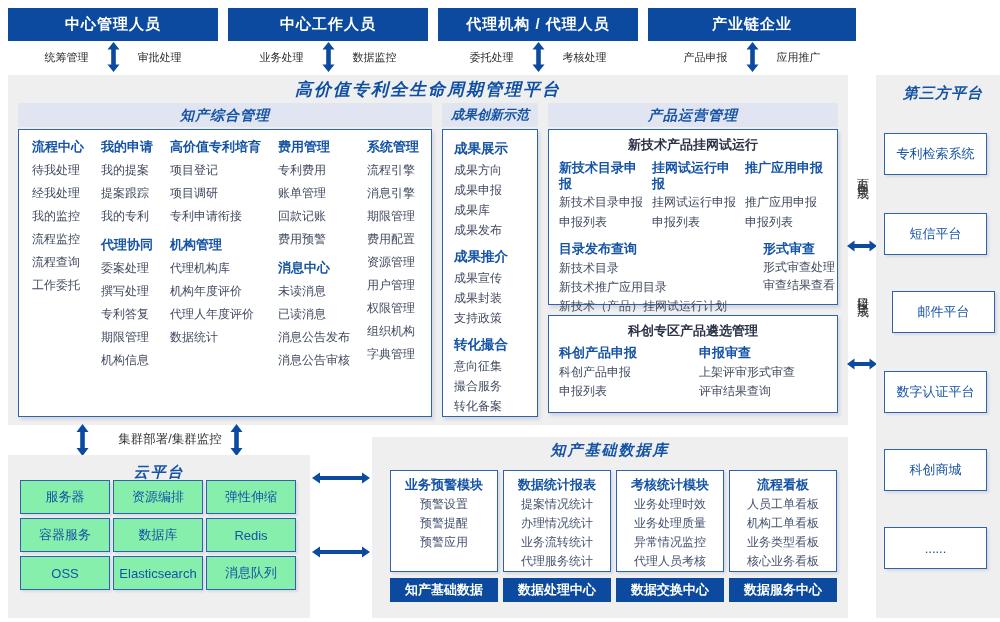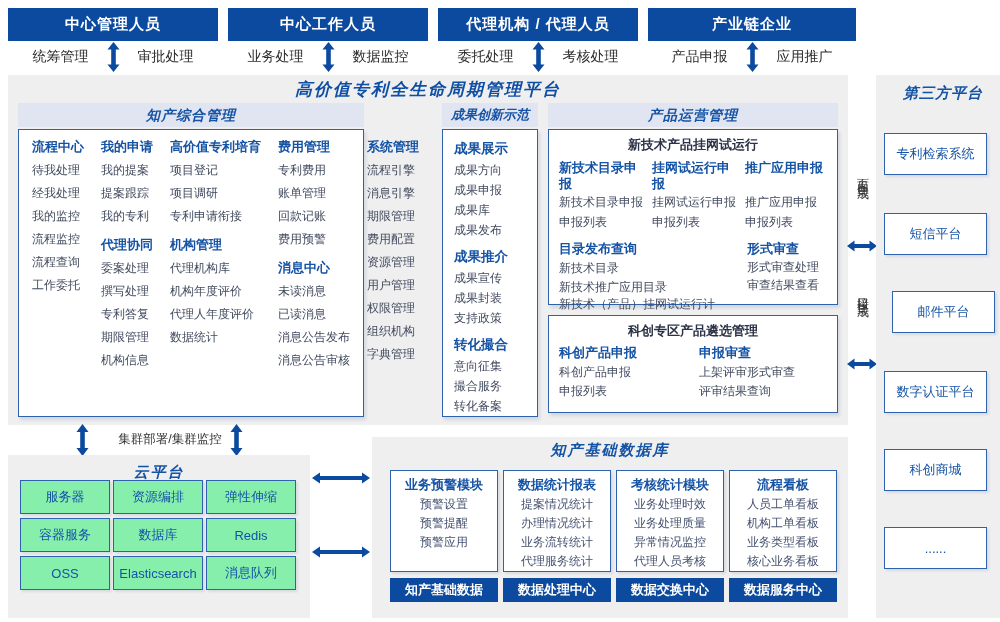--- a/index.html
+++ b/index.html
@@ -4,31 +4,31 @@
 <style>
   *{margin:0;padding:0;box-sizing:border-box}
   html,body{background:#fff}
   body{font-family:"Liberation Sans",sans-serif;-webkit-font-smoothing:antialiased}
   .canvas{position:relative;width:1000px;height:622px;background:#fff;overflow:hidden}
 
   
   .role-header{position:absolute;top:8px;height:33px;background:#0b4a9e;color:#fff;
     font-weight:bold;font-size:15px;display:flex;align-items:center;justify-content:center;letter-spacing:1px}
   .role-labels{position:absolute;top:42px;height:30px;display:flex;align-items:center;justify-content:center;
-    gap:18px;font-size:14px;color:#2b2b2b;overflow:visible}
+    gap:18px;font-size:11px;color:#2b2b2b;overflow:visible}
   .v-arrow{width:13px;height:30px;flex:none}
 
   
   .panel{position:absolute;background:#efeff0}
   #platform{left:8px;top:75px;width:840px;height:350px}
   #platform-title{position:absolute;top:3px;left:0;right:0;text-align:center;
     font-size:17px;font-weight:bold;font-style:italic;color:#0f4fa3;letter-spacing:2px}
 
   .sec{position:absolute}
-  #sec-ip{left:10px;top:28px;width:346px}
+  #sec-ip{left:10px;top:28px;width:414px}
   #sec-inno{left:434px;top:28px;width:96px}
   #sec-ops{left:540px;top:28px;width:290px}
   .sec-header{height:24px;line-height:24px;background:#e1e5f2;text-align:center;
     font-size:14px;font-weight:bold;font-style:italic;color:#1553a5;letter-spacing:1px}
   #sec-inno .sec-header{font-size:13px;letter-spacing:0}
   .white-box{background:#fff;border:1px solid #2e62ad;box-shadow:2px 3px 3px rgba(60,80,120,.14)}
   #ip-body{margin-top:2px;height:288px;display:flex;gap:17px;padding:5px 4px 0 13px}
   #inno-body{margin-top:2px;height:288px;padding:7px 2px 0 11px}
 
   .menu-col{flex:none}
@@ -40,21 +40,21 @@
 
   
   .ops-box{position:relative}
   #trial-box{margin-top:2px;height:176px}
   #selection-box{margin-top:10px;height:98px}
   .box-title{text-align:center;font-weight:bold;font-size:13px;color:#2b3247;padding-top:6px}
   #trial-cols{display:flex;gap:5px;padding:4px 2px 0 10px}
   .trial-col{flex:none}
   .trial-head{line-height:16px;min-height:34px;padding-top:2px;white-space:normal}
   .trial-col .menu-item{line-height:20px}
-  #trial-bottom{display:flex;padding:7px 18px 0 10px}
+  #trial-bottom{display:flex;padding:7px 2px 0 10px}
   .bottom-group .group-heading{line-height:19px}
   .bottom-group .menu-item{line-height:18px}
   .bottom-group.flow{width:198px}
   .bottom-group.flow .menu-item{display:inline-block;margin-right:16px;line-height:17px;white-space:normal}
   .bottom-group.side{margin-left:6px}
   #selection-cols{display:flex;padding:2px 4px 0 10px}
   #selection-cols .sel-col{flex:none}
   #selection-cols .sel-col:first-child{width:140px}
   #selection-cols .group-heading{line-height:21px}
   #selection-cols .menu-item{line-height:19px}

